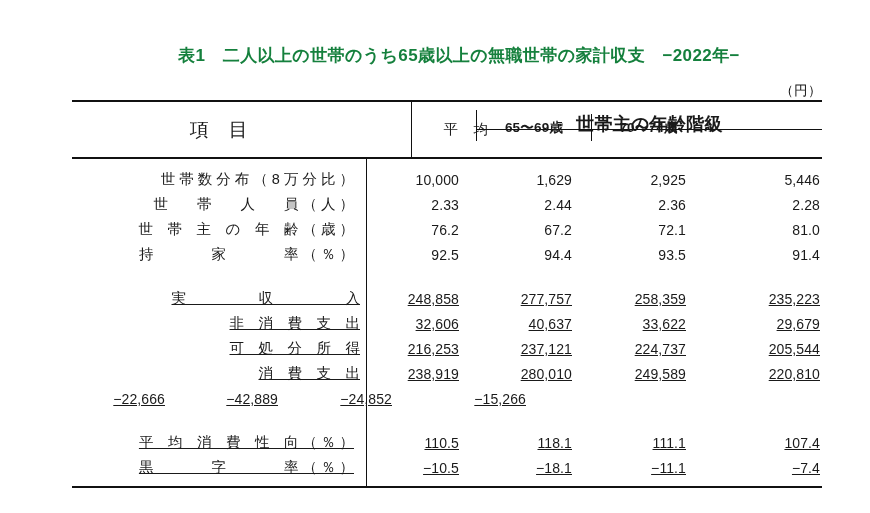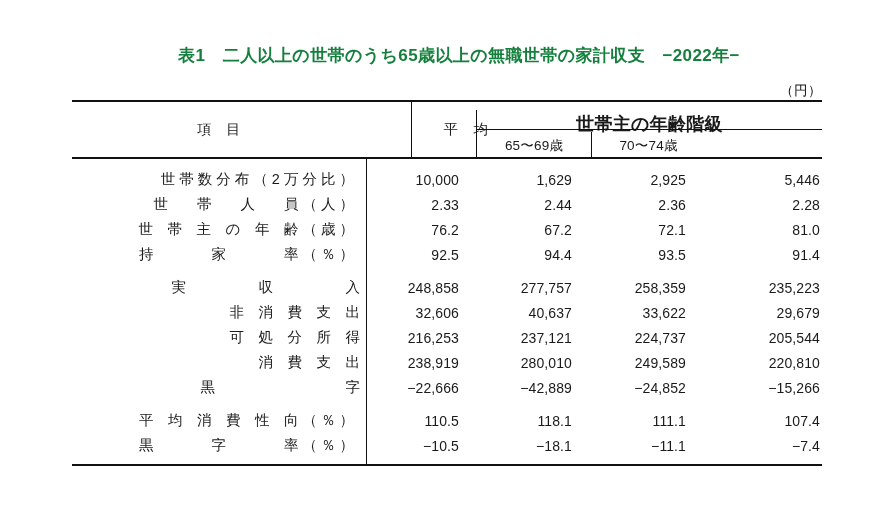--- a/index.html
+++ b/index.html
@@ -71,21 +71,21 @@
   }
   .th-item {
     position: absolute;
     left: 0;
     top: 0;
     width: 294px;
     height: 55px;
     display: flex;
     align-items: center;
     justify-content: center;
-    font-size: 14px;
+    font-size: 19px;
     font-weight: 400;
     letter-spacing: 0.5px;
   }
   .th-avg {
     position: absolute;
     left: 295px;
     top: 0;
     width: 108px;
     height: 55px;
     display: flex;
@@ -115,27 +115,27 @@
   .th-agegroup-underline {
     position: absolute;
     left: 404px;
     top: 27px;
     width: 346px;
     height: 0;
     border-top: 1.1px solid #111;
   }
   .th-sub {
     position: absolute;
-    top: 30px;
+    top: 12px;
     height: 27px;
     display: flex;
     align-items: center;
     justify-content: center;
     font-size: 13.5px;
-    font-weight: 400;
+    font-weight: 700;
     letter-spacing: 0.2px;
     box-sizing: border-box;
     border-left: 1.6px solid #111;
   }
   .th-sub.s1 { left: 404px; width: 115px; }
   .th-sub.s2 { left: 519px; width: 114px; }
   .th-sub.s3 { left: 633px; width: 117px; }
 
   
   .tbody {
@@ -149,21 +149,22 @@
     top: 0;
     bottom: 0;
     width: 0;
     border-left: 1.8px solid #111;
   }
 
   .block {
     position: relative;
   }
   .block + .block {
-    margin-top: 8px;
+    margin-top: 19px;
+    text-decoration: underline;
   }
 
   .row {
     display: flex;
     align-items: center;
     height: 25px;
   }
   .cell-label {
     width: 294px;
     box-sizing: border-box;
@@ -211,21 +212,21 @@
     <div class="th-sub s2">70〜74歳</div>
   </div>
 
   <div class="rule-mid"></div>
 
   <div class="tbody">
     <div class="vline"></div>
 
     <div class="block">
       <div class="row">
-        <div class="cell-label lbl-pad">世 帯 数 分 布 （ 2 万 分 比 ）</div>
+        <div class="cell-label lbl-pad">世 帯 数 分 布 （ 8 万 分 比 ）</div>
         <div class="cell-num c0">10,000</div>
         <div class="cell-num c1">1,629</div>
         <div class="cell-num c2">2,925</div>
         <div class="cell-num c3">5,446</div>
       </div>
       <div class="row">
         <div class="cell-label lbl-pad">世　　帯　　人　　員 （ 人 ）</div>
         <div class="cell-num c0">2.33</div>
         <div class="cell-num c1">2.44</div>
         <div class="cell-num c2">2.36</div>
@@ -270,21 +271,20 @@
         <div class="cell-num c3">205,544</div>
       </div>
       <div class="row">
         <div class="cell-label">消　費　支　出</div>
         <div class="cell-num c0">238,919</div>
         <div class="cell-num c1">280,010</div>
         <div class="cell-num c2">249,589</div>
         <div class="cell-num c3">220,810</div>
       </div>
       <div class="row">
-        <div class="cell-label">黒　　　　　　　　　字</div>
         <div class="cell-num c0">−22,666</div>
         <div class="cell-num c1">−42,889</div>
         <div class="cell-num c2">−24,852</div>
         <div class="cell-num c3">−15,266</div>
       </div>
     </div>
 
     <div class="block">
       <div class="row">
         <div class="cell-label lbl-pad">平　均　消　費　性　向 （ ％ ）</div>

